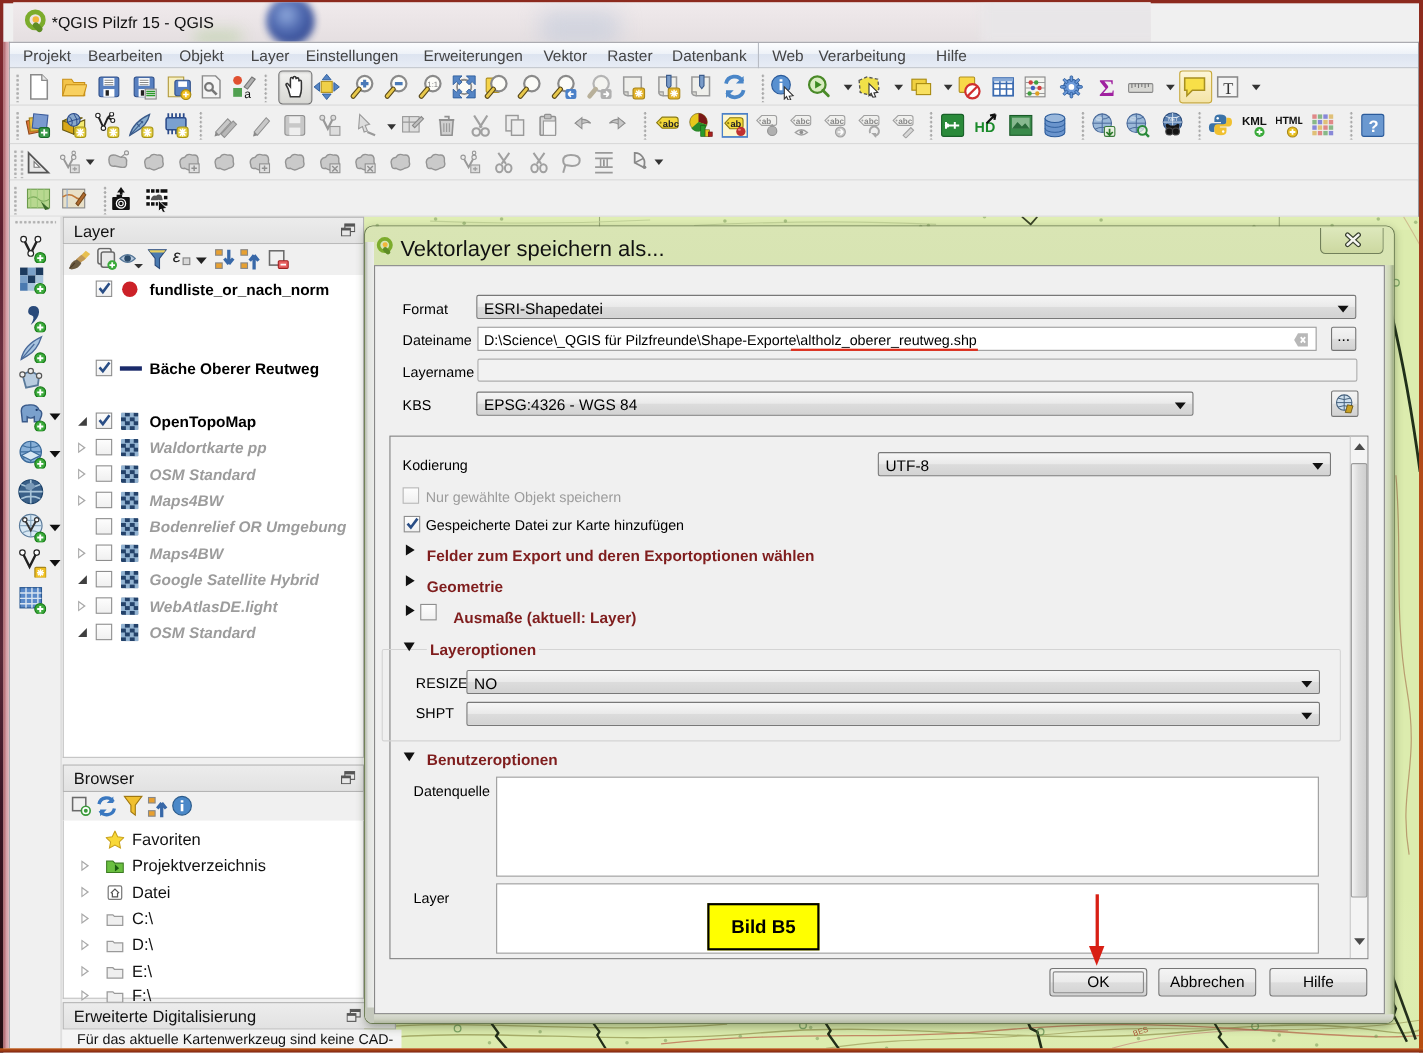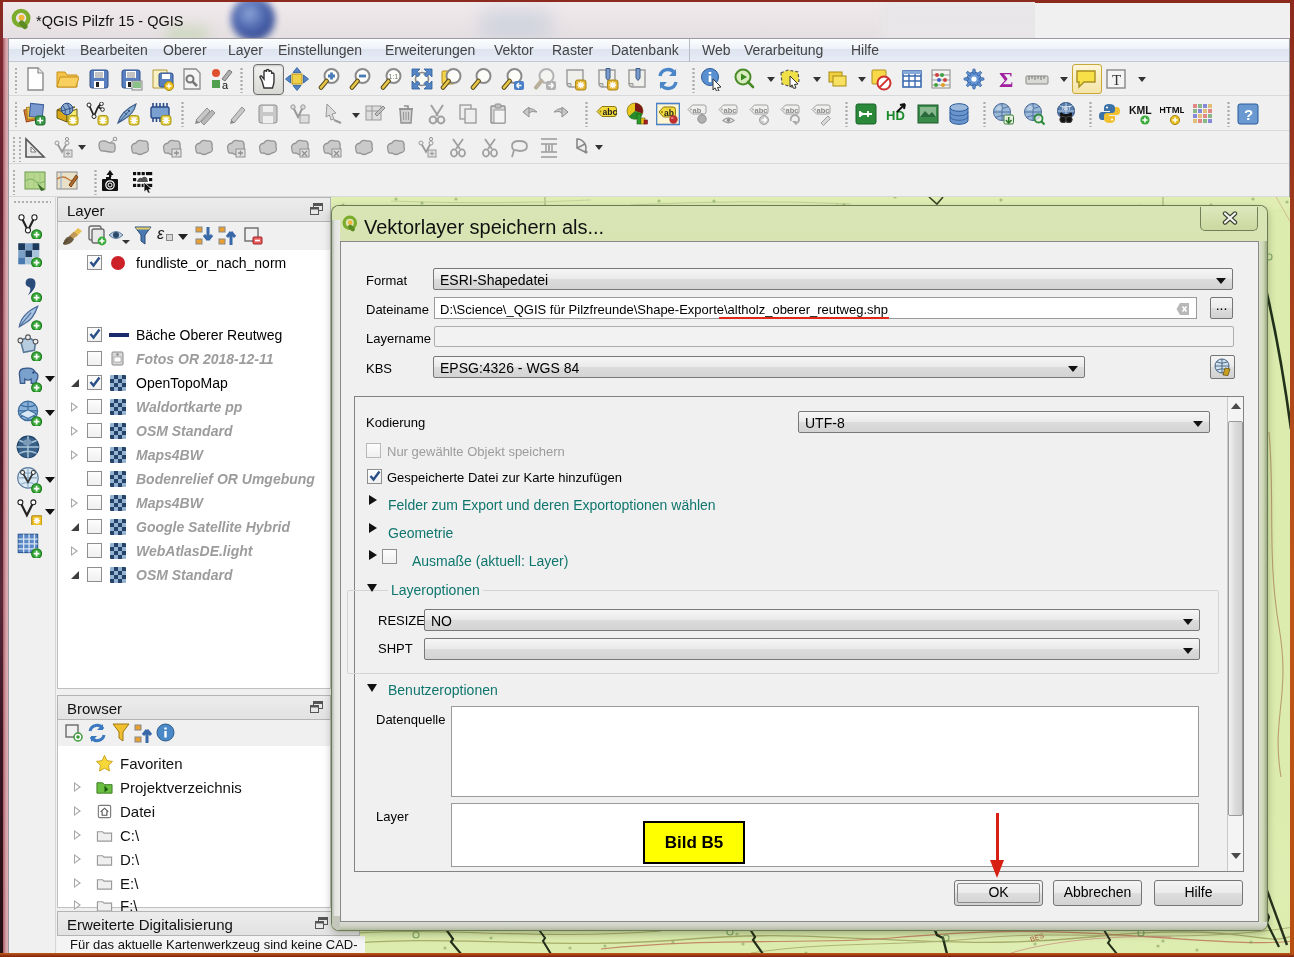--- a/index.html
+++ b/index.html
@@ -6,21 +6,21 @@
 body{font-family:"Liberation Sans",sans-serif;background:#f0f0f0;position:relative}
 .abs{position:absolute}
 #page{position:absolute;left:0;top:0;width:1294px;height:957px;overflow:hidden}
 
 #bord-top{left:0;top:0;width:1294px;height:3px;background:#8c2a1e}
 #bord-left{left:0;top:0;width:3px;height:957px;background:linear-gradient(180deg,#8c2a1e 0%,#7c2830 6%,#5c2030 22%,#6a3040 34%,#4a1c2c 48%,#582838 62%,#3a1626 76%,#2c1018 90%,#241014 100%)}
 #bord-left2{left:3px;top:38px;width:5px;height:915px;background:linear-gradient(90deg,#a04a52,#d39aa2 60%,#daa8ae);opacity:.9}
 #bord-right{left:1290px;top:0;width:4px;height:957px;background:linear-gradient(180deg,#8c2a1e,#c05618 60%,#b84e10)}
 #bord-bottom{left:0;top:953px;width:1294px;height:4px;background:linear-gradient(180deg,#c05a18,#7c2010)}
 
-#titlebar{left:1px;top:2px;width:1034px;height:36px;background:linear-gradient(180deg,#f0eaec 0%,#eae4e6 55%,#e5dfe1 100%);overflow:hidden}
+#titlebar{left:12px;top:2px;width:1034px;height:36px;background:linear-gradient(180deg,#f0eaec 0%,#eae4e6 55%,#e5dfe1 100%);overflow:hidden}
 #tb-blob1{left:230px;top:-5px;width:44px;height:44px;border-radius:50%;background:radial-gradient(circle at 42% 38%,#8aa6dc 0%,#4762ac 40%,#2c4490 72%,#243a80 100%);filter:blur(3.5px);opacity:.95}
 #tb-blob2{left:880px;top:0px;width:410px;height:38px;background:#e8e6e8;filter:blur(5px)}
 #tb-blob3{left:165px;top:26px;width:42px;height:12px;background:#a2c883;filter:blur(7px);opacity:.45}
 #tb-blob4{left:480px;top:8px;width:70px;height:30px;background:#b8c4d8;filter:blur(10px);opacity:.5}
 #title-text{left:35px;top:11px;font-size:14.5px;color:#111}
 
 #frame{left:8px;top:38px;width:1282px;height:915px;background:#f0f0f0;border:1px solid #9a9aa0;border-bottom:none}
 
 #menubar{left:9px;top:39px;width:1280px;height:23px;background:linear-gradient(180deg,#fcfdfe 0%,#eef2f8 45%,#dde4f0 46%,#e7ecf5 100%);border-bottom:1px solid #c3c7ce;color:#444;font-size:14px}
 #menubar span{position:absolute;top:3px}
@@ -47,21 +47,21 @@
 #layer-list{left:57px;top:250px;width:274px;height:439px}
 #browser-title{left:57px;top:695px;width:274px;height:25px}
 #browser-tools{left:57px;top:720px;width:274px;height:26px;background:#f0f0f0;border-left:1px solid #c0c0c0;border-right:1px solid #c0c0c0}
 #browser-list{left:57px;top:746px;width:274px;height:162px}
 #erw-title{left:57px;top:911px;width:303px;height:25px}
 #erw-body{left:57px;top:936px;width:308px;height:17px;background:#f4f4f4;font-size:14px;color:#111}
 
 .lrow{position:absolute;left:0;width:274px;height:24px}
 .cb{position:absolute;width:15px;height:15px;border:1px solid #8e8e8e;background:linear-gradient(180deg,#fdfdfd,#f0f0f0);top:4px}
 .cb.on svg{position:absolute;left:-1px;top:-2px;width:16px;height:16px}
-.lname{position:absolute;left:78px;top:4px;font-size:14px;font-weight:normal;color:#000;white-space:nowrap}
+.lname{position:absolute;left:78px;top:4px;font-size:14px;font-weight:bold;color:#000;white-space:nowrap}
 .lgray{font-weight:bold;font-style:italic;color:#9c9c9c}
 .exp{position:absolute;left:13px;top:7px;width:0;height:0}
 .exp.open{border-bottom:8px solid #3f3f3f;border-left:8px solid transparent;top:8px}
 .exp.cl{border-top:5px solid transparent;border-bottom:5px solid transparent;border-left:7px solid #a8a8a8}
 .exp.cl::after{content:"";position:absolute;left:-6.5px;top:-3px;width:0;height:0;border-top:3px solid transparent;border-bottom:3px solid transparent;border-left:4.5px solid #fff}
 .lic{position:absolute;left:51px;top:4px;width:16px;height:16px}
 .chk{background:repeating-conic-gradient(#24426a 0 25%,#94b4d2 0 50%) 0 0/8px 8px;border-radius:1px}
 
 .brow{position:absolute;left:0;width:272px;height:24px;font-size:15px;color:#111}
 .brow .bic{position:absolute;left:38px;top:3px;width:17px;height:17px}
@@ -76,42 +76,42 @@
 #dlg-x{position:absolute;left:868px;top:1px;width:58px;height:24px;border:1px solid #72805a;border-top:none;border-radius:0 0 5px 5px;background:linear-gradient(180deg,#dde8bc,#ccd8a0)}
 #dlg-content{position:absolute;left:8px;top:35px;width:919px;height:681px;background:#f0f0f0;border:1px solid #888}
 .lbl{position:absolute;font-size:13px;color:#000}
 .combo{position:absolute;height:22px;border:1px solid #787878;border-radius:2px;background:linear-gradient(180deg,#f6f6f6 0%,#eaeaea 48%,#dcdcdc 52%,#d3d3d3 100%);font-size:14px;color:#000}
 .combo .ct{position:absolute;left:6px;top:3px;white-space:nowrap}
 .cdar{position:absolute;right:6px;top:9px;width:0;height:0;border-left:5px solid transparent;border-right:5px solid transparent;border-top:6px solid #111}
 .tfield{position:absolute;background:#fff;border:1px solid #9a9a9a;font-size:14px;color:#000}
 .btn{position:absolute;height:26px;border:1px solid #757575;border-radius:3px;background:linear-gradient(180deg,#f4f4f4 0%,#ebebeb 48%,#dddddd 52%,#d2d2d2 100%);font-size:14px;color:#000;text-align:center}
 .tri-r{position:absolute;width:0;height:0;border-top:5px solid transparent;border-bottom:5px solid transparent;border-left:8px solid #111}
 .tri-d{position:absolute;width:0;height:0;border-left:5px solid transparent;border-right:5px solid transparent;border-top:8px solid #111}
-.bold14{position:absolute;font-size:14px;font-weight:normal;color:#0f766e;white-space:nowrap}
+.bold14{position:absolute;font-size:14px;font-weight:bold;color:#7f1d1d;white-space:nowrap}
 </style></head>
 <body>
 <div id="page">
   <div class="abs" id="bord-top"></div>
   <div class="abs" id="titlebar">
     <div class="abs" id="tb-blob2"></div>
     <div class="abs" id="tb-blob4"></div>
     <div class="abs" id="tb-blob1"></div>
     <div class="abs" id="tb-blob3"></div>
     <svg class="abs" style="left:10px;top:6px" width="22" height="22" viewBox="0 0 24 24">
         <circle cx="11" cy="11" r="8" fill="none" stroke="#7cac2c" stroke-width="4.6"></circle>
         <circle cx="11.5" cy="10.5" r="3.2" fill="#f2b73a"></circle>
         <rect x="11.5" y="13.5" width="11" height="6" rx="3" transform="rotate(45 13 13)" fill="#5e8c24"></rect>
       </svg>
     <div class="abs" id="title-text">*QGIS Pilzfr 15 - QGIS</div>
   </div>
   <div class="abs" id="frame"></div>
   <div class="abs" id="menubar">
     <span style="left:12px">Projekt</span>
       <span style="left:71px">Bearbeiten</span>
-      <span style="left:154px">Oberer</span>
+      <span style="left:154px">Objekt</span>
       <span style="left:219px">Layer</span>
       <span style="left:269px">Einstellungen</span>
       <span style="left:376px">Erweiterungen</span>
       <span style="left:485px">Vektor</span>
       <span style="left:543px">Raster</span>
       <span style="left:602px">Datenbank</span>
       <span style="left:693px">Web</span>
       <span style="left:735px">Verarbeitung</span>
       <span style="left:842px">Hilfe</span>
       <i style="position:absolute;left:680px;top:0;width:1px;height:23px;background:#b8bcc4"></i>
@@ -902,29 +902,20 @@
       </div>
     <div class="lrow" style="top:73px">
         <div class="cb on" style="left:29px">
           <svg viewBox="0 0 16 16">
             <path d="M3.5 8 L6.5 11.5 L12.5 3.5" fill="none" stroke="#2a4e86" stroke-width="2.4"></path>
           </svg>
         </div>
         <div style="position:absolute;left:51px;top:10px;width:20px;height:4px;background:#1a2a6a"></div>
         <span class="lname">Bäche Oberer Reutweg</span>
       </div>
-    <div class="lrow" style="top:97px">
-        <div class="cb" style="left:29px"></div>
-        <svg class="lic" style="left:52px" viewBox="0 0 16 16">
-          <rect x="2" y="1" width="11" height="13" rx="1" fill="#d8d8d8" stroke="#8a8a8a"></rect>
-          <rect x="4" y="6" width="7" height="5" fill="#fff" stroke="#999" stroke-width=".7"></rect>
-          <circle cx="7.5" cy="3.5" r="1.2" fill="#888"></circle>
-        </svg>
-        <span class="lname lgray">Fotos OR 2018-12-11</span>
-      </div>
     <div class="lrow" style="top:121px">
         <div class="exp open"></div>
         <div class="cb on" style="left:29px">
           <svg viewBox="0 0 16 16">
             <path d="M3.5 8 L6.5 11.5 L12.5 3.5" fill="none" stroke="#2a4e86" stroke-width="2.4"></path>
           </svg>
         </div>
         <span class="lic chk" style="left:52px"></span>
         <span class="lname">OpenTopoMap</span>
       </div>

